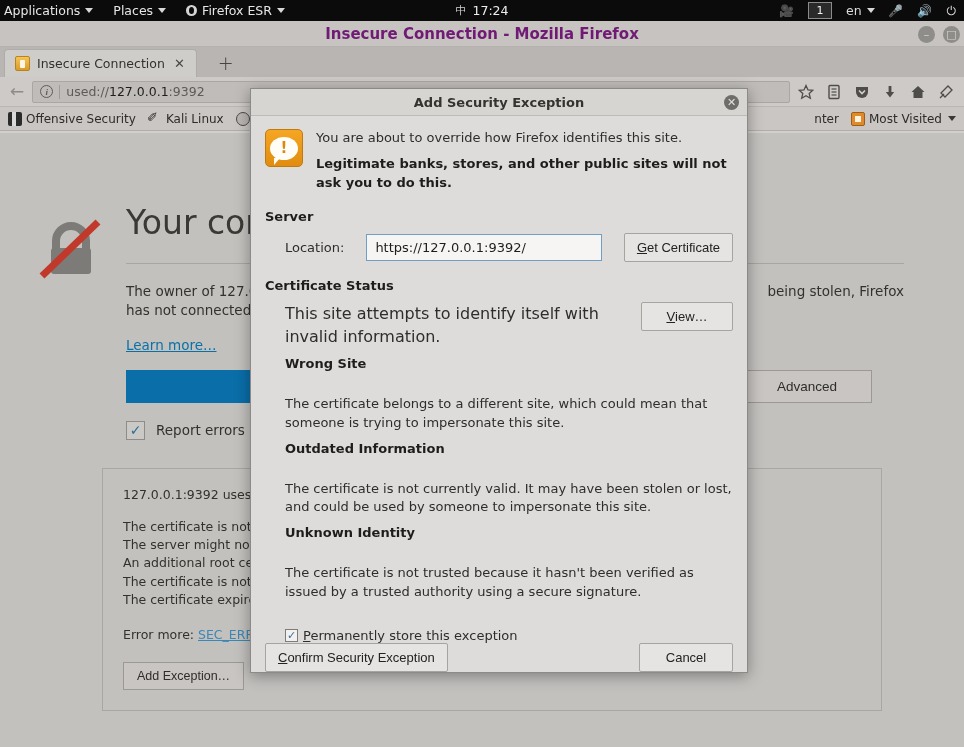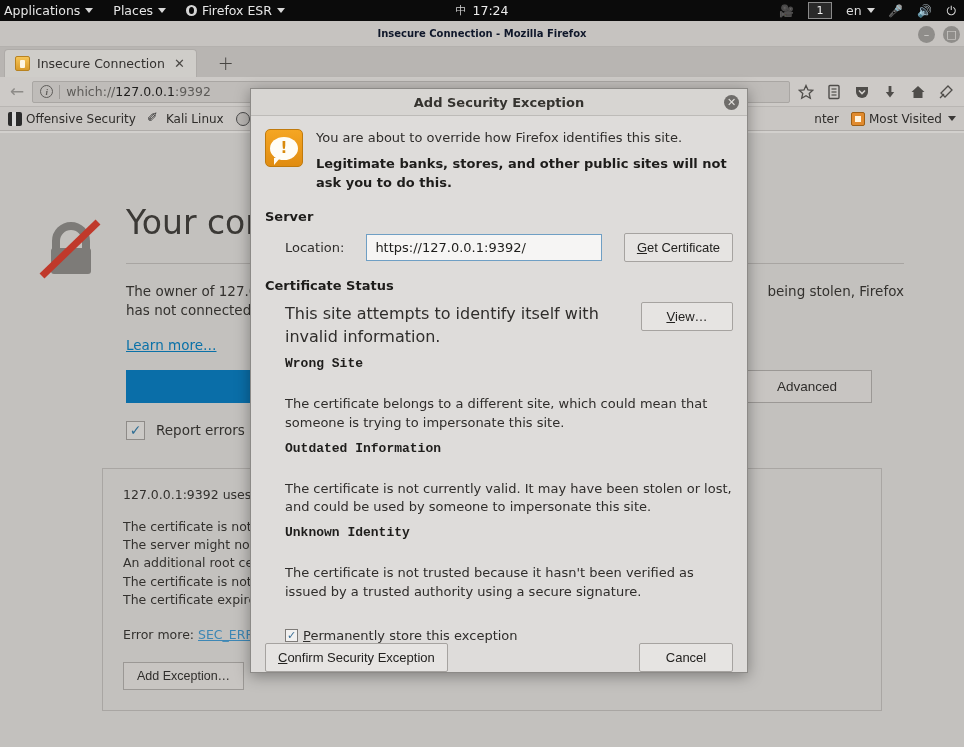--- a/index.html
+++ b/index.html
@@ -68,21 +68,21 @@
     position: absolute; top: 21px; left: 0; width: 964px; height: 726px;
     background: #d2d0cd;
   }
   .ff-titlebar {
     height: 26px; background: #c6c3c0;
     display: flex; align-items: center; justify-content: center;
     position: relative;
     border-bottom: 1px solid #b4b1ae;
   }
   .ff-title {
-    font-size: 10px; font-weight: bold; color: #0f172a;
+    font-size: 15px; font-weight: bold; color: #701a75;
   }
   .win-ctrls {
     position: absolute; right: 4px; top: 0; height: 26px;
     display: flex; align-items: center; gap: 8px;
   }
   .wc {
     width: 17px; height: 17px; border-radius: 50%;
     background: #8f8d8a; display: flex; align-items: center;
     justify-content: center; color: #d8d6d3; font-size: 11px; line-height: 1;
   }
@@ -326,21 +326,21 @@
   .status-row {
     display: flex; gap: 10px; align-items: flex-start;
     margin-top: 9px; padding-left: 20px;
   }
   .status-text {
     flex: 1; font-size: 16px; color: #2f2d2b; line-height: 1.45;
   }
   .btn-view { width: 92px; flex: none; }
   .sub-head {
     font-size: 13px; font-weight: bold; color: #1e1d1b;
-    margin-top: 8px; padding-left: 20px; font-family: Liberation Mono, monospace;
+    margin-top: 8px; padding-left: 20px;
   }
   .sub-para {
     font-size: 13px; color: #2f2d2b; line-height: 1.45;
     margin-top: 24px; padding-left: 20px;
   }
   .perm-row {
     display: flex; align-items: center; gap: 5px;
     margin-top: 26px; padding-left: 20px;
   }
   .cbox-sm {
@@ -413,21 +413,21 @@
       <span class="tab-close">✕</span>
     </div>
     <span class="tab-new">+</span>
   </div>
 
   <div class="navbar">
     <span class="nav-arrow">←</span>
     <div class="urlbar">
       <span class="info-circle">i</span>
       <span class="url-sep"></span>
-      <span class="url-text"><span>which://</span><b>127.0.0.1</b><span>:9392</span></span>
+      <span class="url-text"><span>used://</span><b>127.0.0.1</b><span>:9392</span></span>
     </div>
     <span class="tb-icon">
       <svg width="16" height="16" viewBox="0 0 16 16">
           <polygon points="8,1.5 10,6 14.8,6.3 11.2,9.5 12.3,14.2 8,11.7 3.7,14.2 4.8,9.5 1.2,6.3 6,6" fill="none" stroke="#4f4d4a" stroke-width="1.3"></polygon>
         </svg>
     </span>
     <span class="tb-icon">
       <svg width="16" height="16" viewBox="0 0 16 16">
           <rect x="3" y="1.5" width="10" height="13" rx="1" fill="none" stroke="#4f4d4a" stroke-width="1.4"></rect>
           <line x1="5.5" y1="5" x2="10.5" y2="5" stroke="#4f4d4a" stroke-width="1.2"></line>

